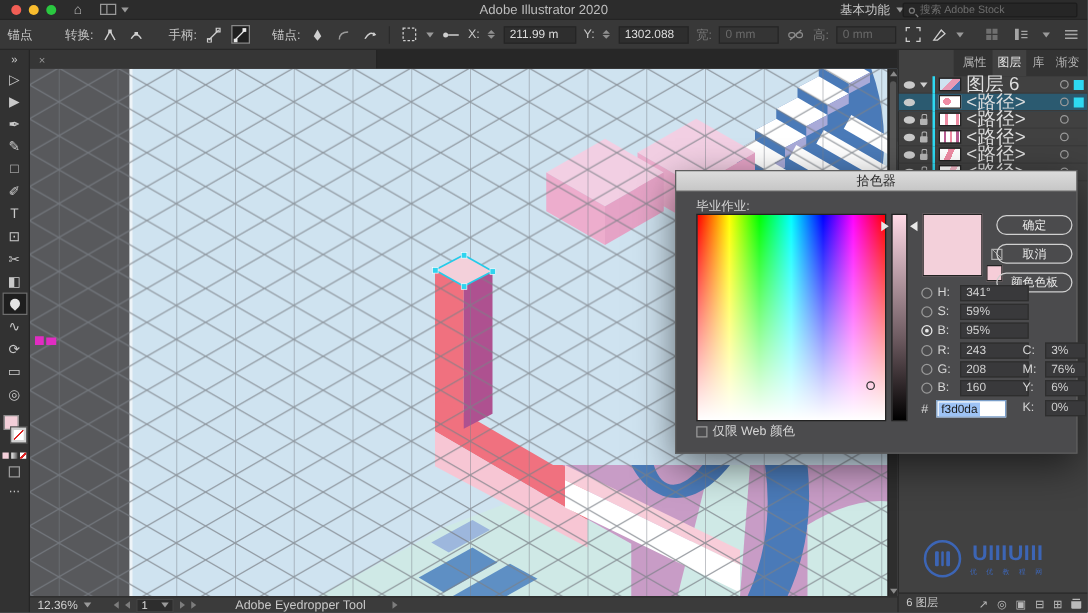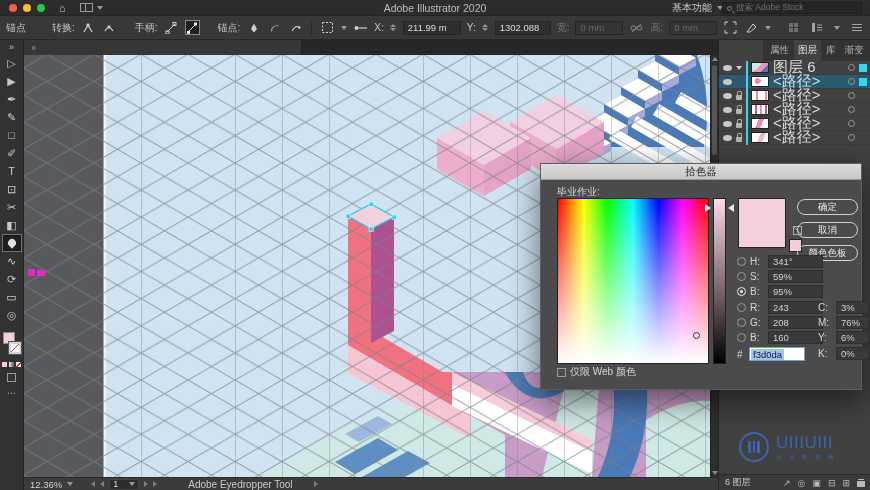--- a/index.html
+++ b/index.html
@@ -107,25 +107,25 @@
   .pfooter{position:absolute;left:0;bottom:0;width:152px;height:16px;background:#3a3a3a;border-top:1px solid #2a2a2a;
            display:flex;align-items:center;gap:7px;padding:0 6px;}
   .pf-count{color:#c9c9c9;font-size:9px;margin-right:auto;}
   .pf-ic{color:#b9b9b9;font-size:9px;}
   .trash{width:8px;height:8px;position:relative;}
   .trash:before{content:"";position:absolute;left:0;top:2px;width:8px;height:6px;background:#b9b9b9;border-radius:0 0 1px 1px;}
   .trash:after{content:"";position:absolute;left:1px;top:0;width:6px;height:1.5px;background:#b9b9b9;}
   .watermark{position:absolute;left:20px;top:392px;display:flex;align-items:center;gap:7px;opacity:.8;}
   .bulb{width:30px;height:30px;border:2.5px solid #3c6ed2;border-radius:50%;display:flex;align-items:center;justify-content:center;gap:2px;}
   .bulb i{display:block;width:2.5px;height:12px;background:#3c6ed2;border-radius:1px;}
-  .wm-text{color:#3c6ed2;font-size:17px;font-weight:normal;letter-spacing:.5px;line-height:17px;}
+  .wm-text{color:#3c6ed2;font-size:17px;font-weight:bold;letter-spacing:.5px;line-height:17px;text-align:center;}
   .wm-sub{color:#3c6ed2;font-size:5.5px;letter-spacing:3px;margin-top:3px;}
 
   
-  .dialog{left:540px;top:163px;width:322px;height:227px;background:#4b4b4d;border:1px solid #5e5e5e;
+  .dialog{left:540px;top:136px;width:322px;height:227px;background:#4b4b4d;border:1px solid #5e5e5e;
           box-shadow:0 10px 30px rgba(0,0,0,.55);}
   .dlg-title{height:16px;background:linear-gradient(#dcdcdc,#c7c7c7);color:#2b2b2b;font-size:10.5px;
              display:flex;align-items:center;justify-content:center;border-bottom:1px solid #9a9a9a;}
   .dlg-lab{position:absolute;color:#d6d6d6;font-size:10px;}
   .colorfield{position:absolute;left:16px;top:34px;width:152px;height:166px;border:1px solid #222;
     background-image:linear-gradient(to bottom,rgba(255,255,255,0),#fff),
       linear-gradient(to right,#f00 0%,#ff0 17%,#0f0 33%,#0ff 50%,#00f 67%,#f0f 83%,#f00 100%);}
   .cf-marker{position:absolute;left:152px;top:168px;width:7px;height:7px;border:1.2px solid #333;border-radius:50%;}
   .bslider{position:absolute;left:172px;top:34px;width:13px;height:166px;border:1px solid #222;
            background:linear-gradient(#ffd9e6,#6e5b61 60%,#000);}

